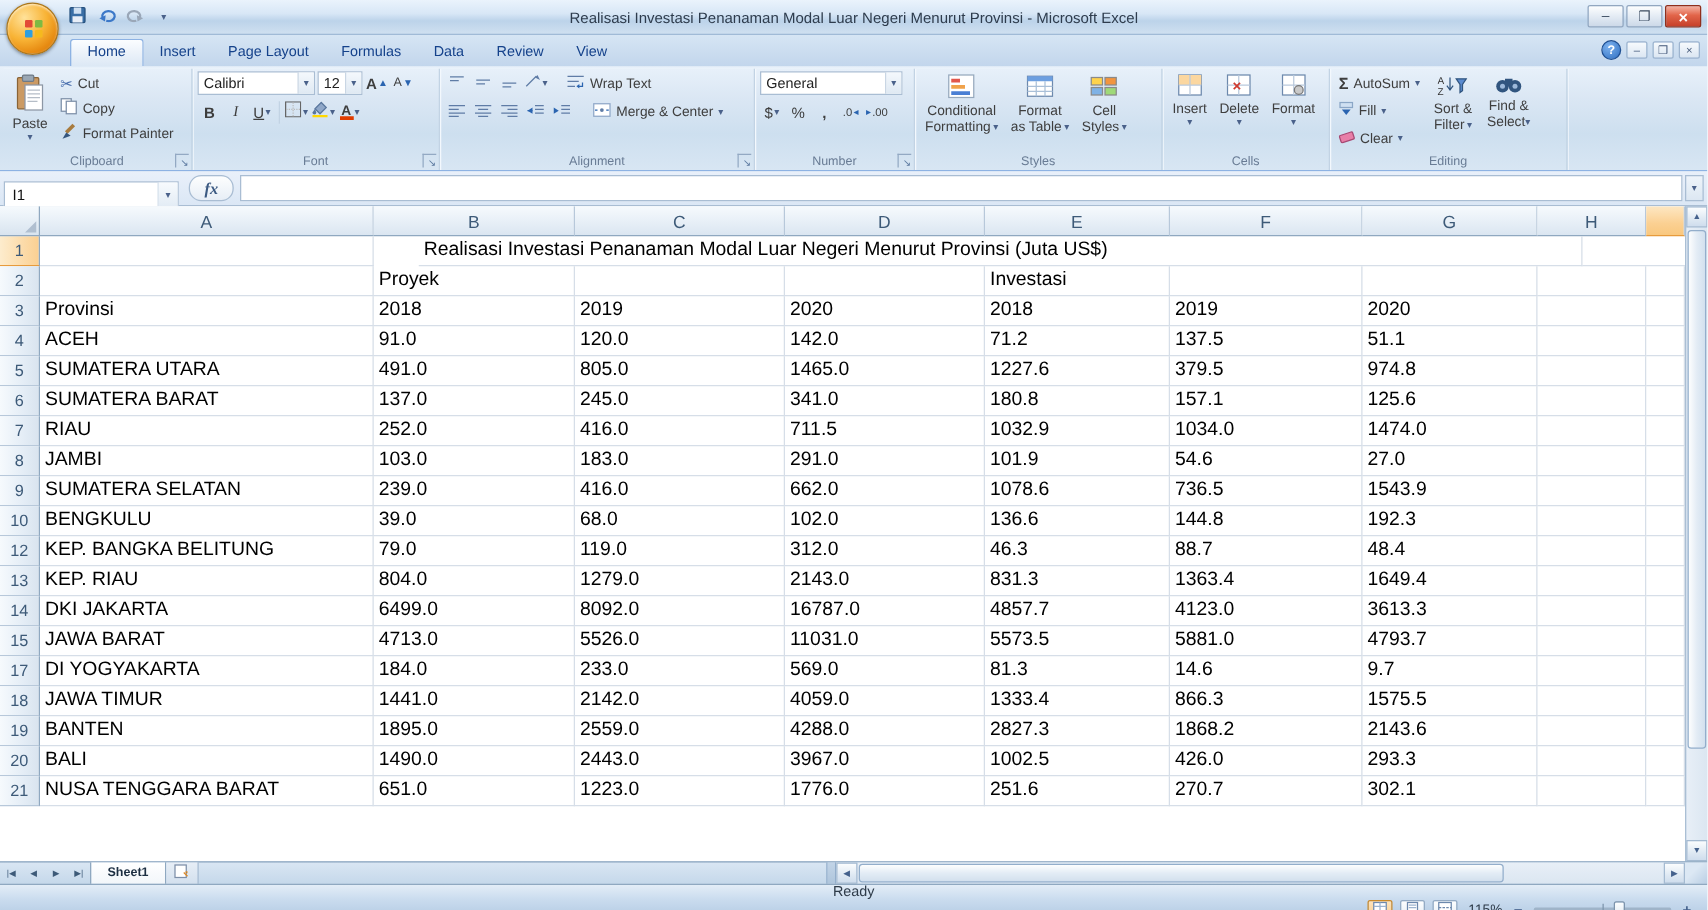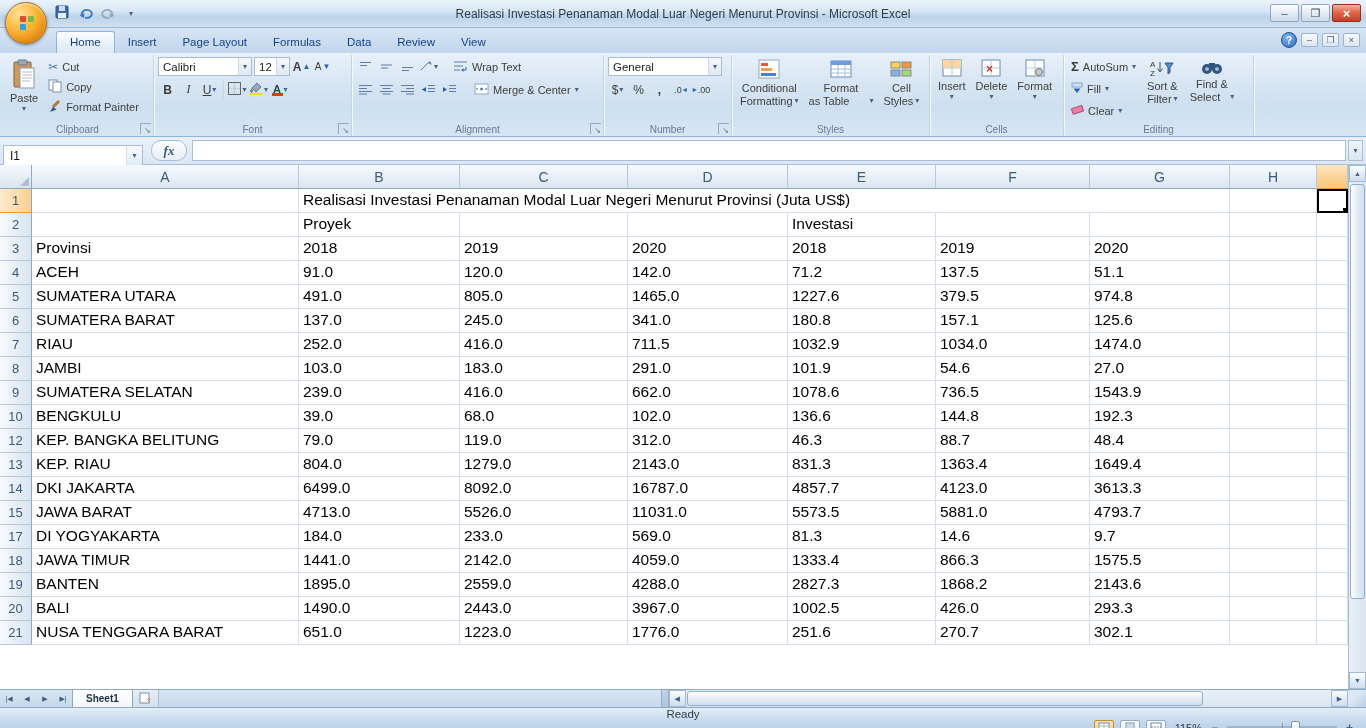--- a/index.html
+++ b/index.html
@@ -94,21 +94,21 @@
     background:linear-gradient(#f6fafd,#e7eff7 55%,#dbe6f1);
     border-right:1px solid #b7c8da;border-bottom:1px solid #8fa8c0;flex-shrink:0;}
   .colhdr.active{background:linear-gradient(#fde7c3,#fbd092 60%,#f9c87f);border-bottom-color:#e79b3c;}
   .grid-row{display:flex;height:24px;}
   .row-hdr{width:32px;display:flex;align-items:center;justify-content:center;font-size:13px;color:#3d5a78;
     background:linear-gradient(90deg,#f6fafd,#e4edf6 60%,#d9e4ef);
     border-right:1px solid #8fa8c0;border-bottom:1px solid #b7c8da;flex-shrink:0;}
   .row-hdr.rh-active{background:linear-gradient(90deg,#fdeccd,#fbd092);border-bottom-color:#e79b3c;}
   .cell{flex-shrink:0;border-right:1px solid #d6dee8;border-bottom:1px solid #d6dee8;
     font-size:15.5px;line-height:22px;padding-left:4px;white-space:nowrap;overflow:hidden;color:#000;}
-  .cWide{overflow:visible;}
+  .cWide{overflow:visible;margin-left:36px;}
   .active-cell{border:2px solid #000;position:relative;background:#fff;}
   .active-cell::after{content:"";position:absolute;right:-1px;bottom:-1px;width:4px;height:4px;background:#000;}
   .cA{width:267px}.cB{width:161px}.cC{width:168px}.cD{width:160px}.cE{width:148px}
   .cF{width:154px}.cG{width:140px}.cH{width:87px}.cI{width:31px}.cWide{width:931px}
 
   
   .vscroll{position:absolute;top:165px;right:0;width:18px;height:524px;
     background:linear-gradient(90deg,#e8eff7,#dbe6f1);border-left:1px solid #aabfd4;}
   .vs-btn{position:absolute;left:0;width:17px;height:17px;display:flex;align-items:center;justify-content:center;
     background:linear-gradient(#fbfdfe,#dfe9f3 60%,#cfdded);border:1px solid #a4bad1;}
@@ -508,21 +508,21 @@
               <rect x="1" y="2" width="20" height="16" fill="#fff" stroke="#6d89ad"></rect>
               <rect x="1" y="2" width="20" height="4" fill="#6d9fe0"></rect>
               <g stroke="#aac0d8">
                 <line x1="8" y1="6" x2="8" y2="18"></line>
                 <line x1="15" y1="6" x2="15" y2="18"></line>
                 <line x1="1" y1="10" x2="21" y2="10"></line>
                 <line x1="1" y1="14" x2="21" y2="14"></line>
               </g>
             </svg></span>
         <span>Format</span>
-        <span style="display:flex;align-items:center;gap:20px;">
+        <span style="display:flex;align-items:center;gap:2px;">
             <span>as Table</span>
             <span class="dd">▾</span>
           </span>
       </div>
       <div class="bigv">
         <span><svg width="22" height="20">
               <g stroke="#8a8a8a">
                 <rect x="1" y="3" width="9" height="6" fill="#ffd34d"></rect>
                 <rect x="12" y="3" width="9" height="6" fill="#f2953f"></rect>
                 <rect x="1" y="11" width="9" height="6" fill="#7fb2e5"></rect>
@@ -610,21 +610,21 @@
       </div>
       <div class="bigv">
         <span><svg width="22" height="16">
               <circle cx="6" cy="10" r="5" fill="#31557f"></circle>
               <circle cx="16" cy="10" r="5" fill="#31557f"></circle>
               <rect x="8" y="4" width="6" height="6" fill="#31557f"></rect>
               <circle cx="6" cy="10" r="2" fill="#9db9da"></circle>
               <circle cx="16" cy="10" r="2" fill="#9db9da"></circle>
             </svg></span>
         <span>Find &amp;</span>
-        <span style="display:flex;align-items:center;gap:10px;">
+        <span style="display:flex;align-items:center;gap:0;">
             <span>Select</span>
             <span class="dd">▾</span>
           </span>
       </div>
       <div class="g-label">Editing</div>
     </div>
   </div>
 
   <div class="fbar">
     <div class="namebox">

